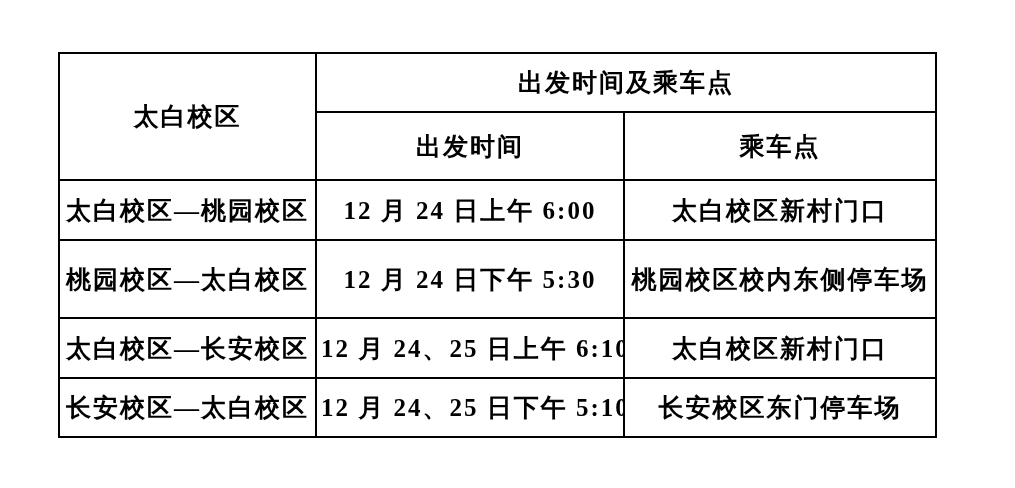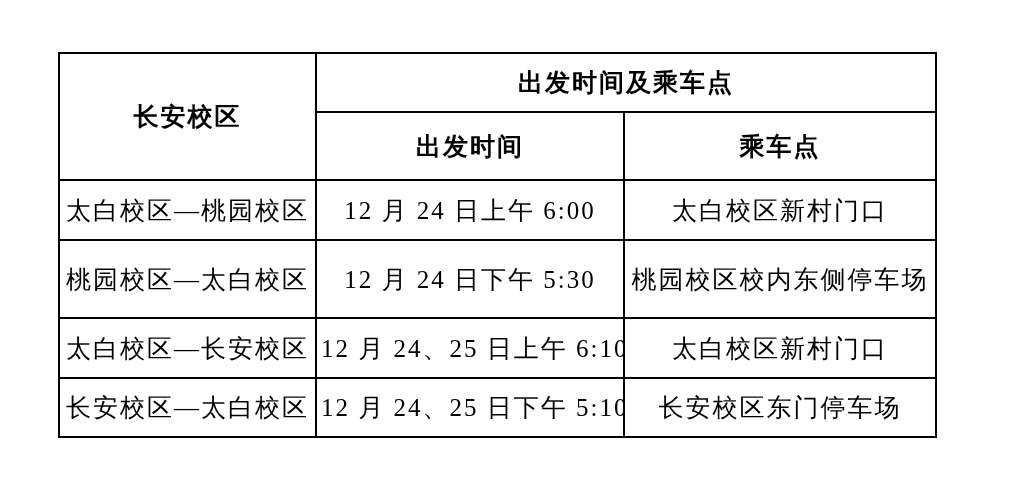--- a/index.html
+++ b/index.html
@@ -34,42 +34,42 @@
     font-size: 25px;
     letter-spacing: 2px;
     padding: 0 4px;
     overflow: hidden;
     white-space: nowrap;
   }
   table.schedule th {
     font-weight: bold;
   }
   table.schedule td {
-    font-weight: normal;
+    font-weight: bold;
   }
   tr.hdr1 { height: 59px; }
   tr.hdr2 { height: 68px; }
   tr.r1 { height: 60px; }
   tr.r2 { height: 78px; }
   tr.r3 { height: 60px; margin-top: 35px; }
   tr.r4 { height: 59px; }
 </style>
 </head>
 <body>
 
 <div>
   <table class="schedule">
     <colgroup>
       <col class="c1">
       <col class="c2">
       <col class="c3">
     </colgroup>
     <tbody>
       <tr class="hdr1">
-        <th rowspan="2">长安校区</th>
+        <th rowspan="2">太白校区</th>
         <th colspan="2">出发时间及乘车点</th>
       </tr>
       <tr class="hdr2">
         <th>出发时间</th>
         <th>乘车点</th>
       </tr>
       <tr class="r1">
         <td>太白校区—桃园校区</td>
         <td>12 月 24 日上午 6:00</td>
         <td>太白校区新村门口</td>

